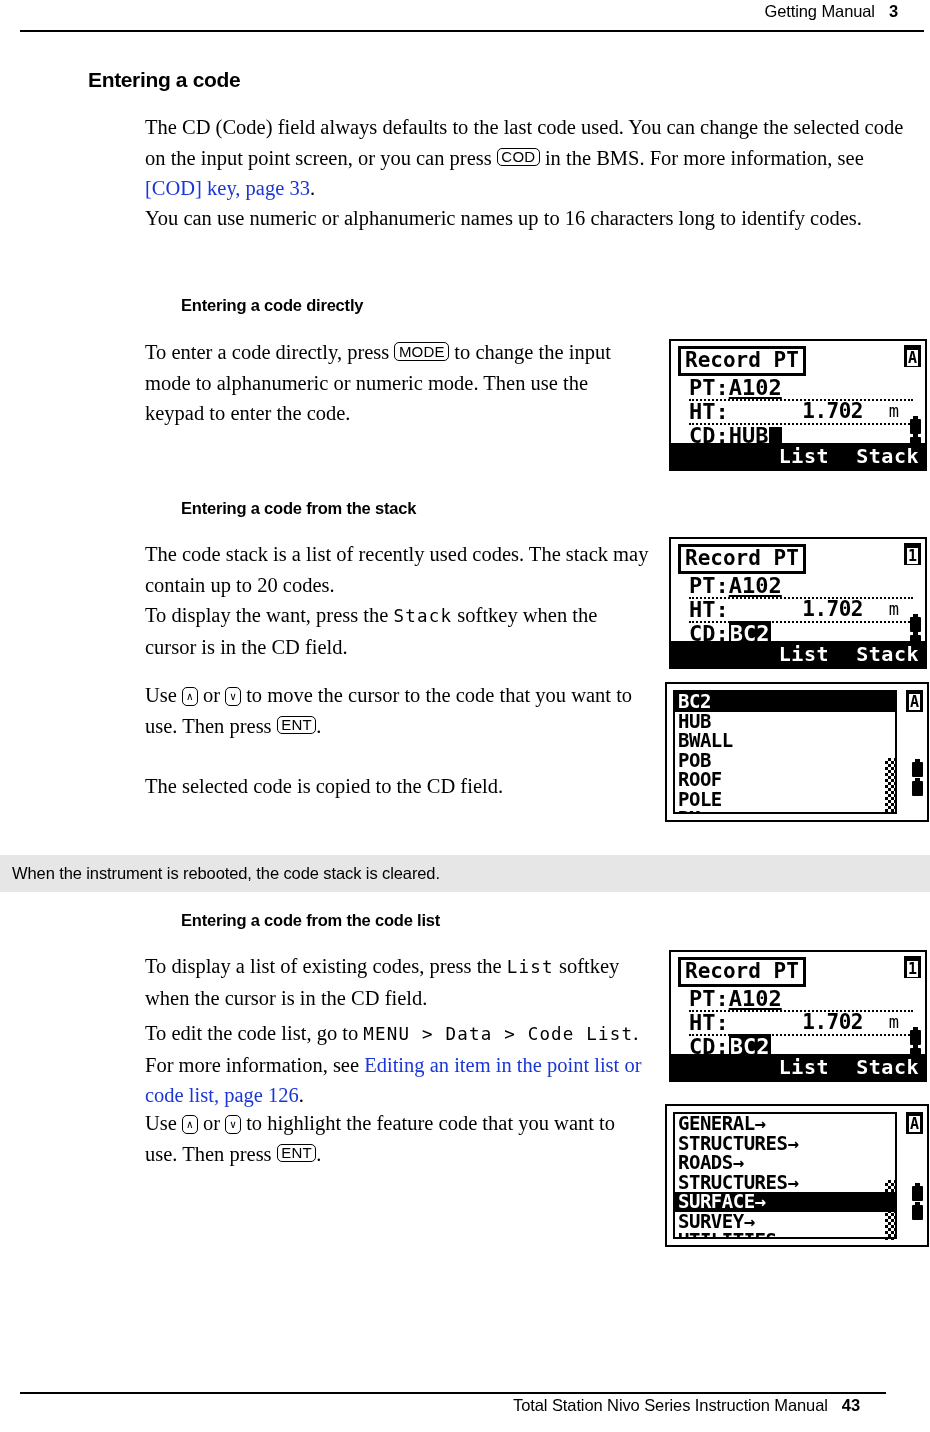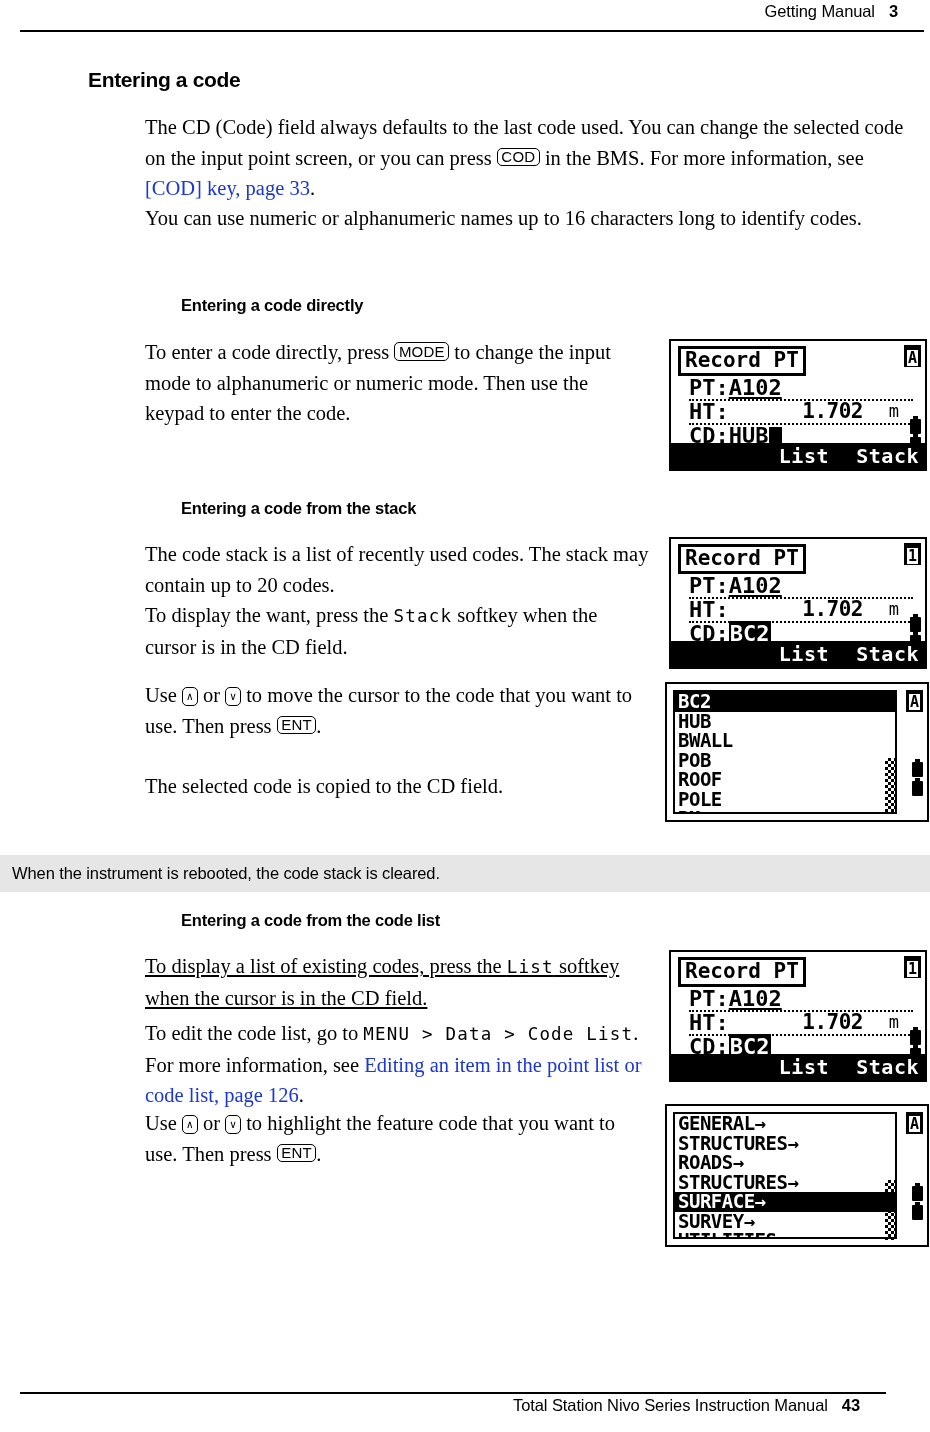--- a/index.html
+++ b/index.html
@@ -370,21 +370,21 @@
   </div>
 
   <div class="para narrow" style="top:771px;">The selected code is copied to the CD field.</div>
 
   <div class="note-bar" style="top:831px;margin-top:24px;">
     <span>When the instrument is rebooted, the code stack is cleared.</span>
   </div>
 
   <div class="h2" style="top:911px;">Entering a code from the code list</div>
 
-  <div class="para narrow" style="top:951px;text-decoration:underline;">
+  <div class="para narrow" style="top:951px;">
     <span>To display a list of existing codes, press the </span><span class="lcdfont">List</span><span> softkey when the cursor is in the CD field.</span>
   </div>
 
   <div class="para narrow" style="top:1018px;">
     <span>To edit the code list, go to </span><span class="lcdfont">MENU &gt; Data &gt; Code List</span><span>. For more information, see </span><span class="link">Editing an item in the point list or code list, page 126</span><span>.</span>
   </div>
 
   <div class="para narrow" style="top:1108px;">
     <span>Use </span><span class="keycap arrow">∧</span><span> or </span><span class="keycap arrow">∨</span><span> to highlight the feature code that you want to use. Then press </span><span class="keycap">ENT</span><span>.</span>
   </div>

